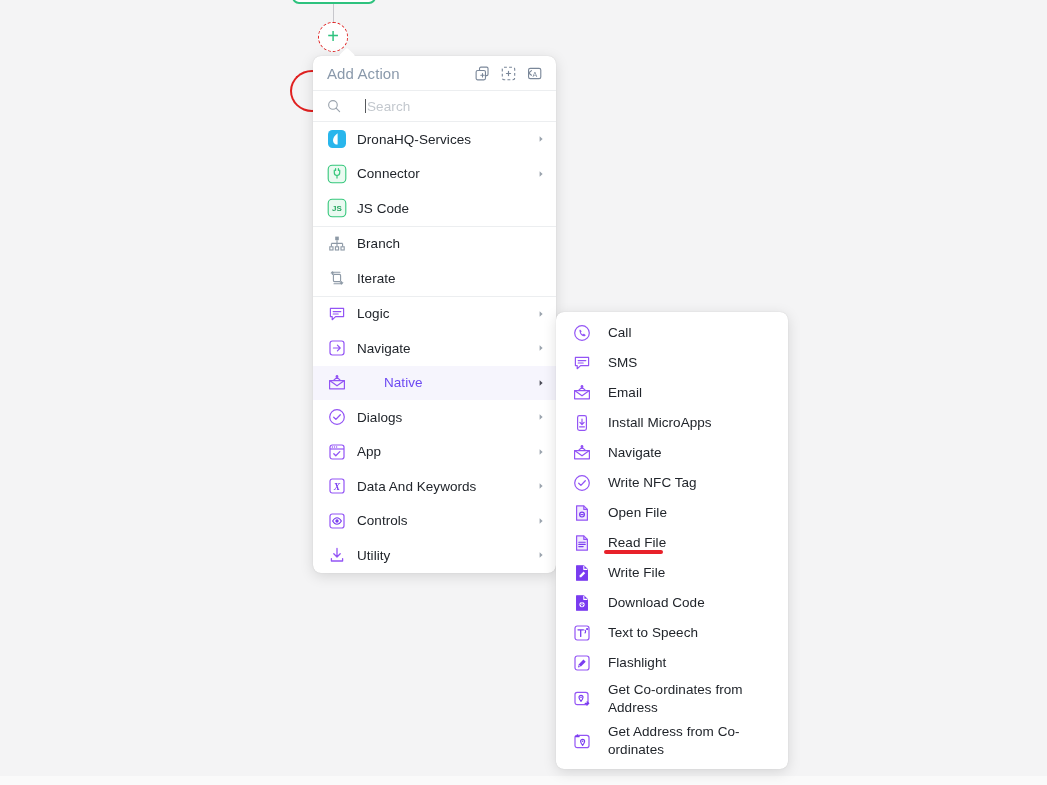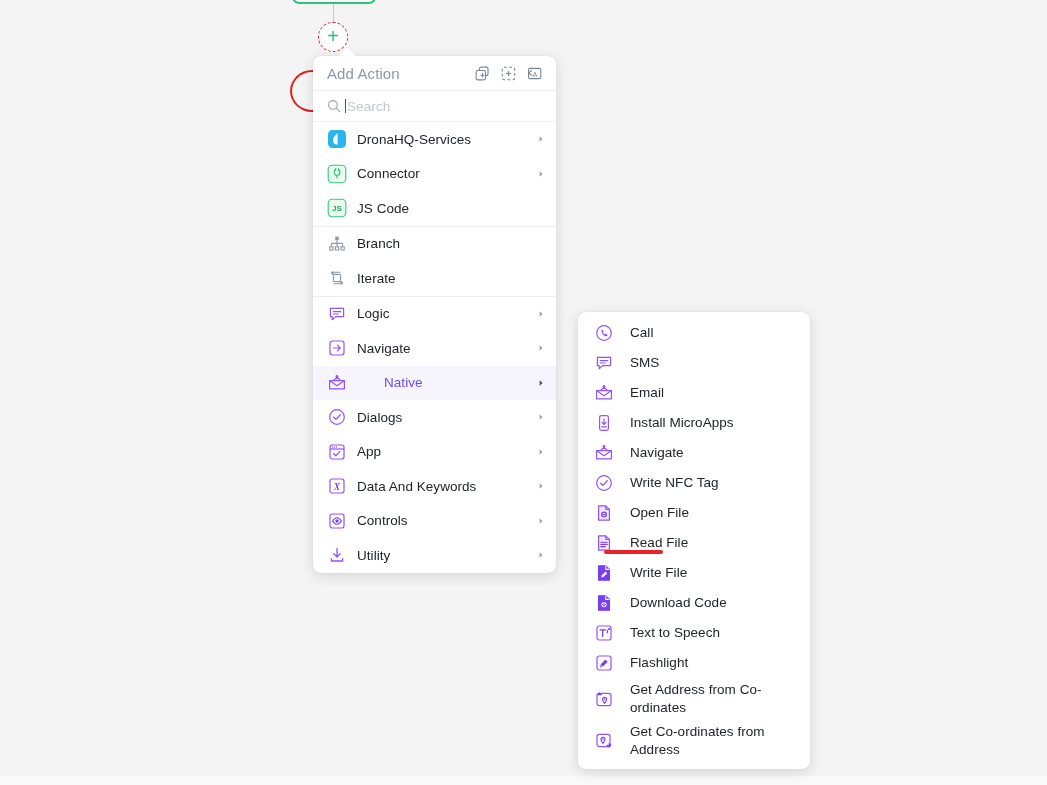--- a/index.html
+++ b/index.html
@@ -106,21 +106,21 @@
   }
   .hicon { width: 17px; height: 17px; display: block; cursor: pointer; }
 
   .search-row {
     display: flex;
     align-items: center;
     height: 32px;
     padding: 0 14px;
     border-top: 1px solid #eceef0;
     border-bottom: 1px solid #eceef0;
-    gap: 4px;
+    gap: 24px;
   }
   .search-icon { width: 14px; height: 14px; flex: none; }
   .search-field {
     position: relative;
     flex: 1;
     display: flex;
     align-items: center;
     height: 20px;
   }
   .caret-bar {
@@ -163,21 +163,21 @@
     width: 8px; height: 8px;
     flex: none;
     margin-right: 3px;
   }
   .menu-item.active { background: #f6f5fd; gap: 27px; }
   .menu-item.active .mi-label { color: #6d4af2; }
 
   
   .submenu {
     position: absolute;
-    left: 578px; top: 312px;
+    left: 556px; top: 312px;
     width: 232px;
     background: #ffffff;
     border-radius: 8px;
     box-shadow: 0 3px 14px rgba(0,0,0,0.13), 0 0 1px rgba(0,0,0,0.18);
     padding: 6px 0 7px 0;
     z-index: 12;
   }
   .sub-item {
     display: flex;
     align-items: center;
@@ -572,37 +572,37 @@
           <path d="M6.4 11.8l5-5.4 2.3 2.3-5 5.1-2.6.6z" fill="#7a3df0"></path>
           <path d="M6.4 11.8l2.3 2.3" stroke="#fff" stroke-width=".9"></path>
         </svg>
       </span>
       <span class="si-label">Flashlight</span>
     </div>
 
     <div class="sub-item">
       <span class="si-icon">
         <svg width="20" height="20" viewBox="0 0 20 20">
+          <rect x="3" y="3.4" width="13" height="12.2" rx="2.2" fill="none" stroke="#9354f5" stroke-width="1.2"></rect>
+          <path d="M11 8.3c0 1.7-2 4-2 4s-2-2.3-2-4a2 2 0 014 0z" fill="none" stroke="#7a3df0" stroke-width="1.2" stroke-linejoin="round"></path>
+          <circle cx="9" cy="8.2" r=".8" fill="#7a3df0"></circle>
+          <path d="M13.2 14.4h3.4M15 12.8l1.8 1.6-1.8 1.6" fill="none" stroke="#7a3df0" stroke-width="1.2" stroke-linecap="round" stroke-linejoin="round"></path>
+        </svg>
+      </span>
+      <span class="si-label">Get Co-ordinates from Address</span>
+    </div>
+
+    <div class="sub-item">
+      <span class="si-icon">
+        <svg width="20" height="20" viewBox="0 0 20 20">
           <rect x="3" y="4.4" width="14" height="12.2" rx="2.2" fill="none" stroke="#9354f5" stroke-width="1.2"></rect>
           <path d="M12.6 10.3c0 1.7-2 4-2 4s-2-2.3-2-4a2 2 0 014 0z" fill="none" stroke="#7a3df0" stroke-width="1.2" stroke-linejoin="round"></path>
           <circle cx="10.6" cy="10.2" r=".8" fill="#7a3df0"></circle>
           <path d="M3.6 5.6h3.6M5.4 3.8v1.8" stroke="#7a3df0" stroke-width="1.2" stroke-linecap="round"></path>
         </svg>
       </span>
       <span class="si-label">Get Address from Co-ordinates</span>
     </div>
-
-    <div class="sub-item">
-      <span class="si-icon">
-        <svg width="20" height="20" viewBox="0 0 20 20">
-          <rect x="3" y="3.4" width="13" height="12.2" rx="2.2" fill="none" stroke="#9354f5" stroke-width="1.2"></rect>
-          <path d="M11 8.3c0 1.7-2 4-2 4s-2-2.3-2-4a2 2 0 014 0z" fill="none" stroke="#7a3df0" stroke-width="1.2" stroke-linejoin="round"></path>
-          <circle cx="9" cy="8.2" r=".8" fill="#7a3df0"></circle>
-          <path d="M13.2 14.4h3.4M15 12.8l1.8 1.6-1.8 1.6" fill="none" stroke="#7a3df0" stroke-width="1.2" stroke-linecap="round" stroke-linejoin="round"></path>
-        </svg>
-      </span>
-      <span class="si-label">Get Co-ordinates from Address</span>
-    </div>
   </div>
 
   <div class="annot-underline"></div>
   <div class="bottom-strip"></div>
 </div>
 
 </body></html>

